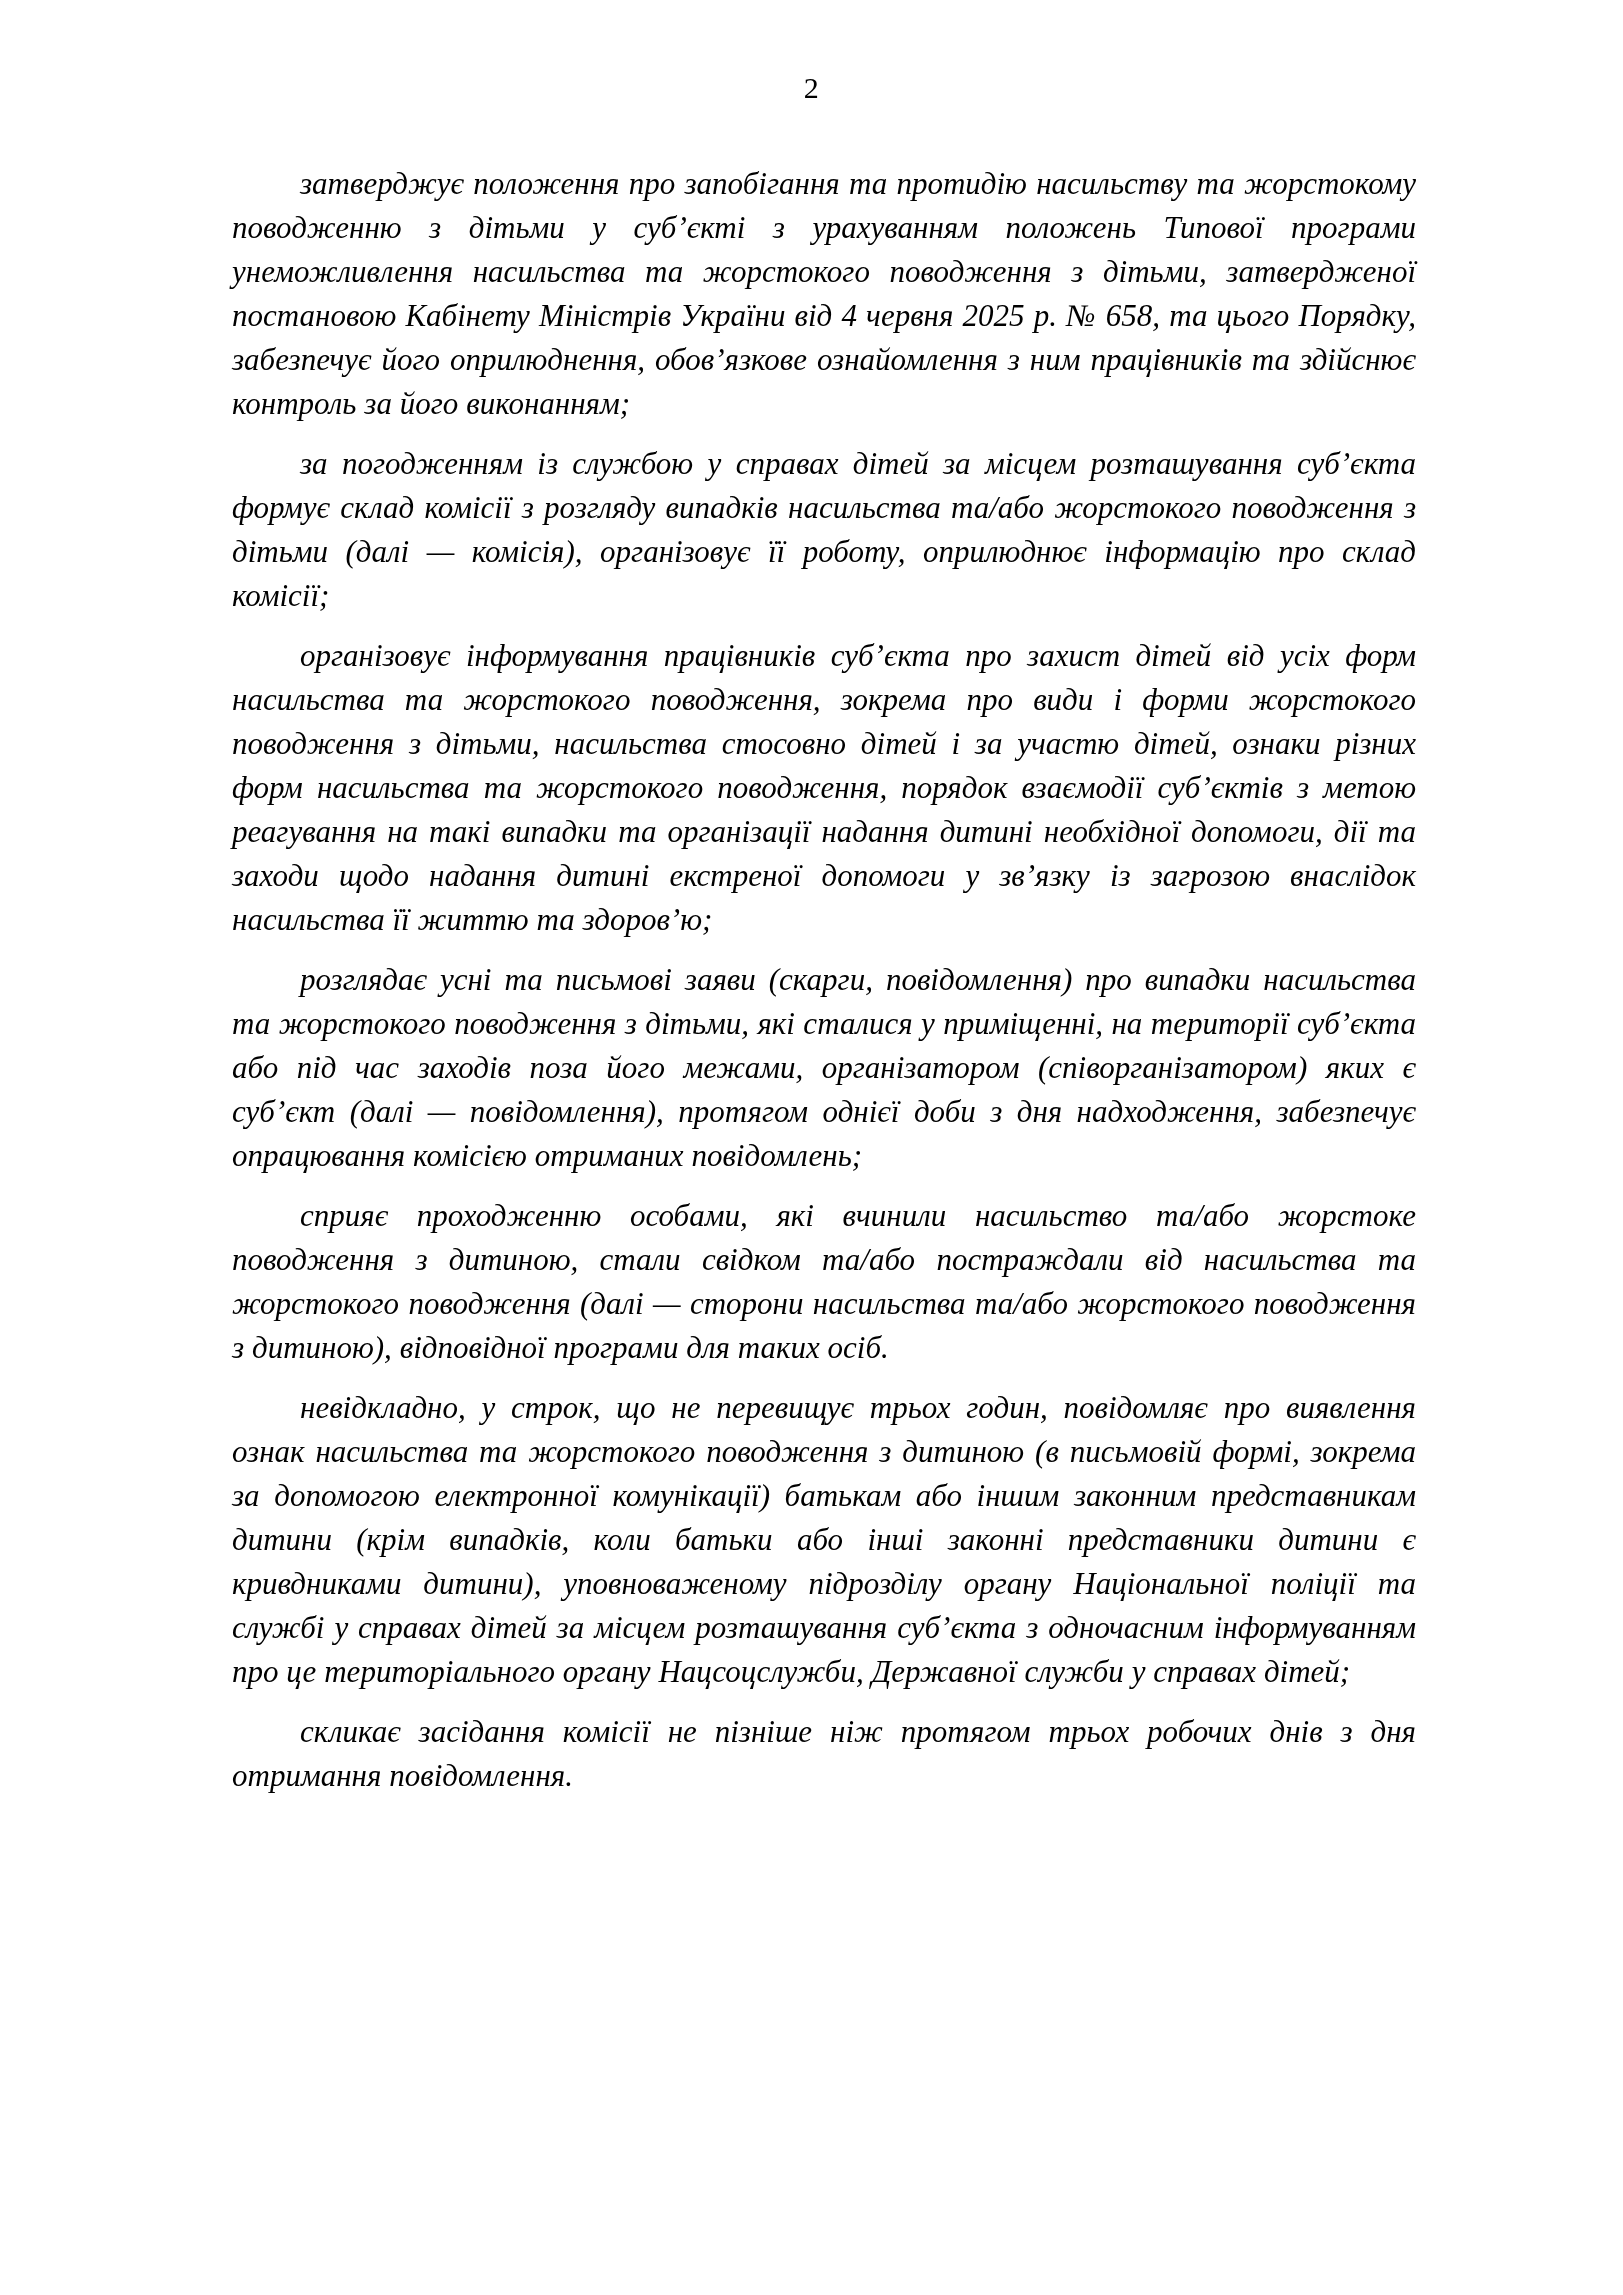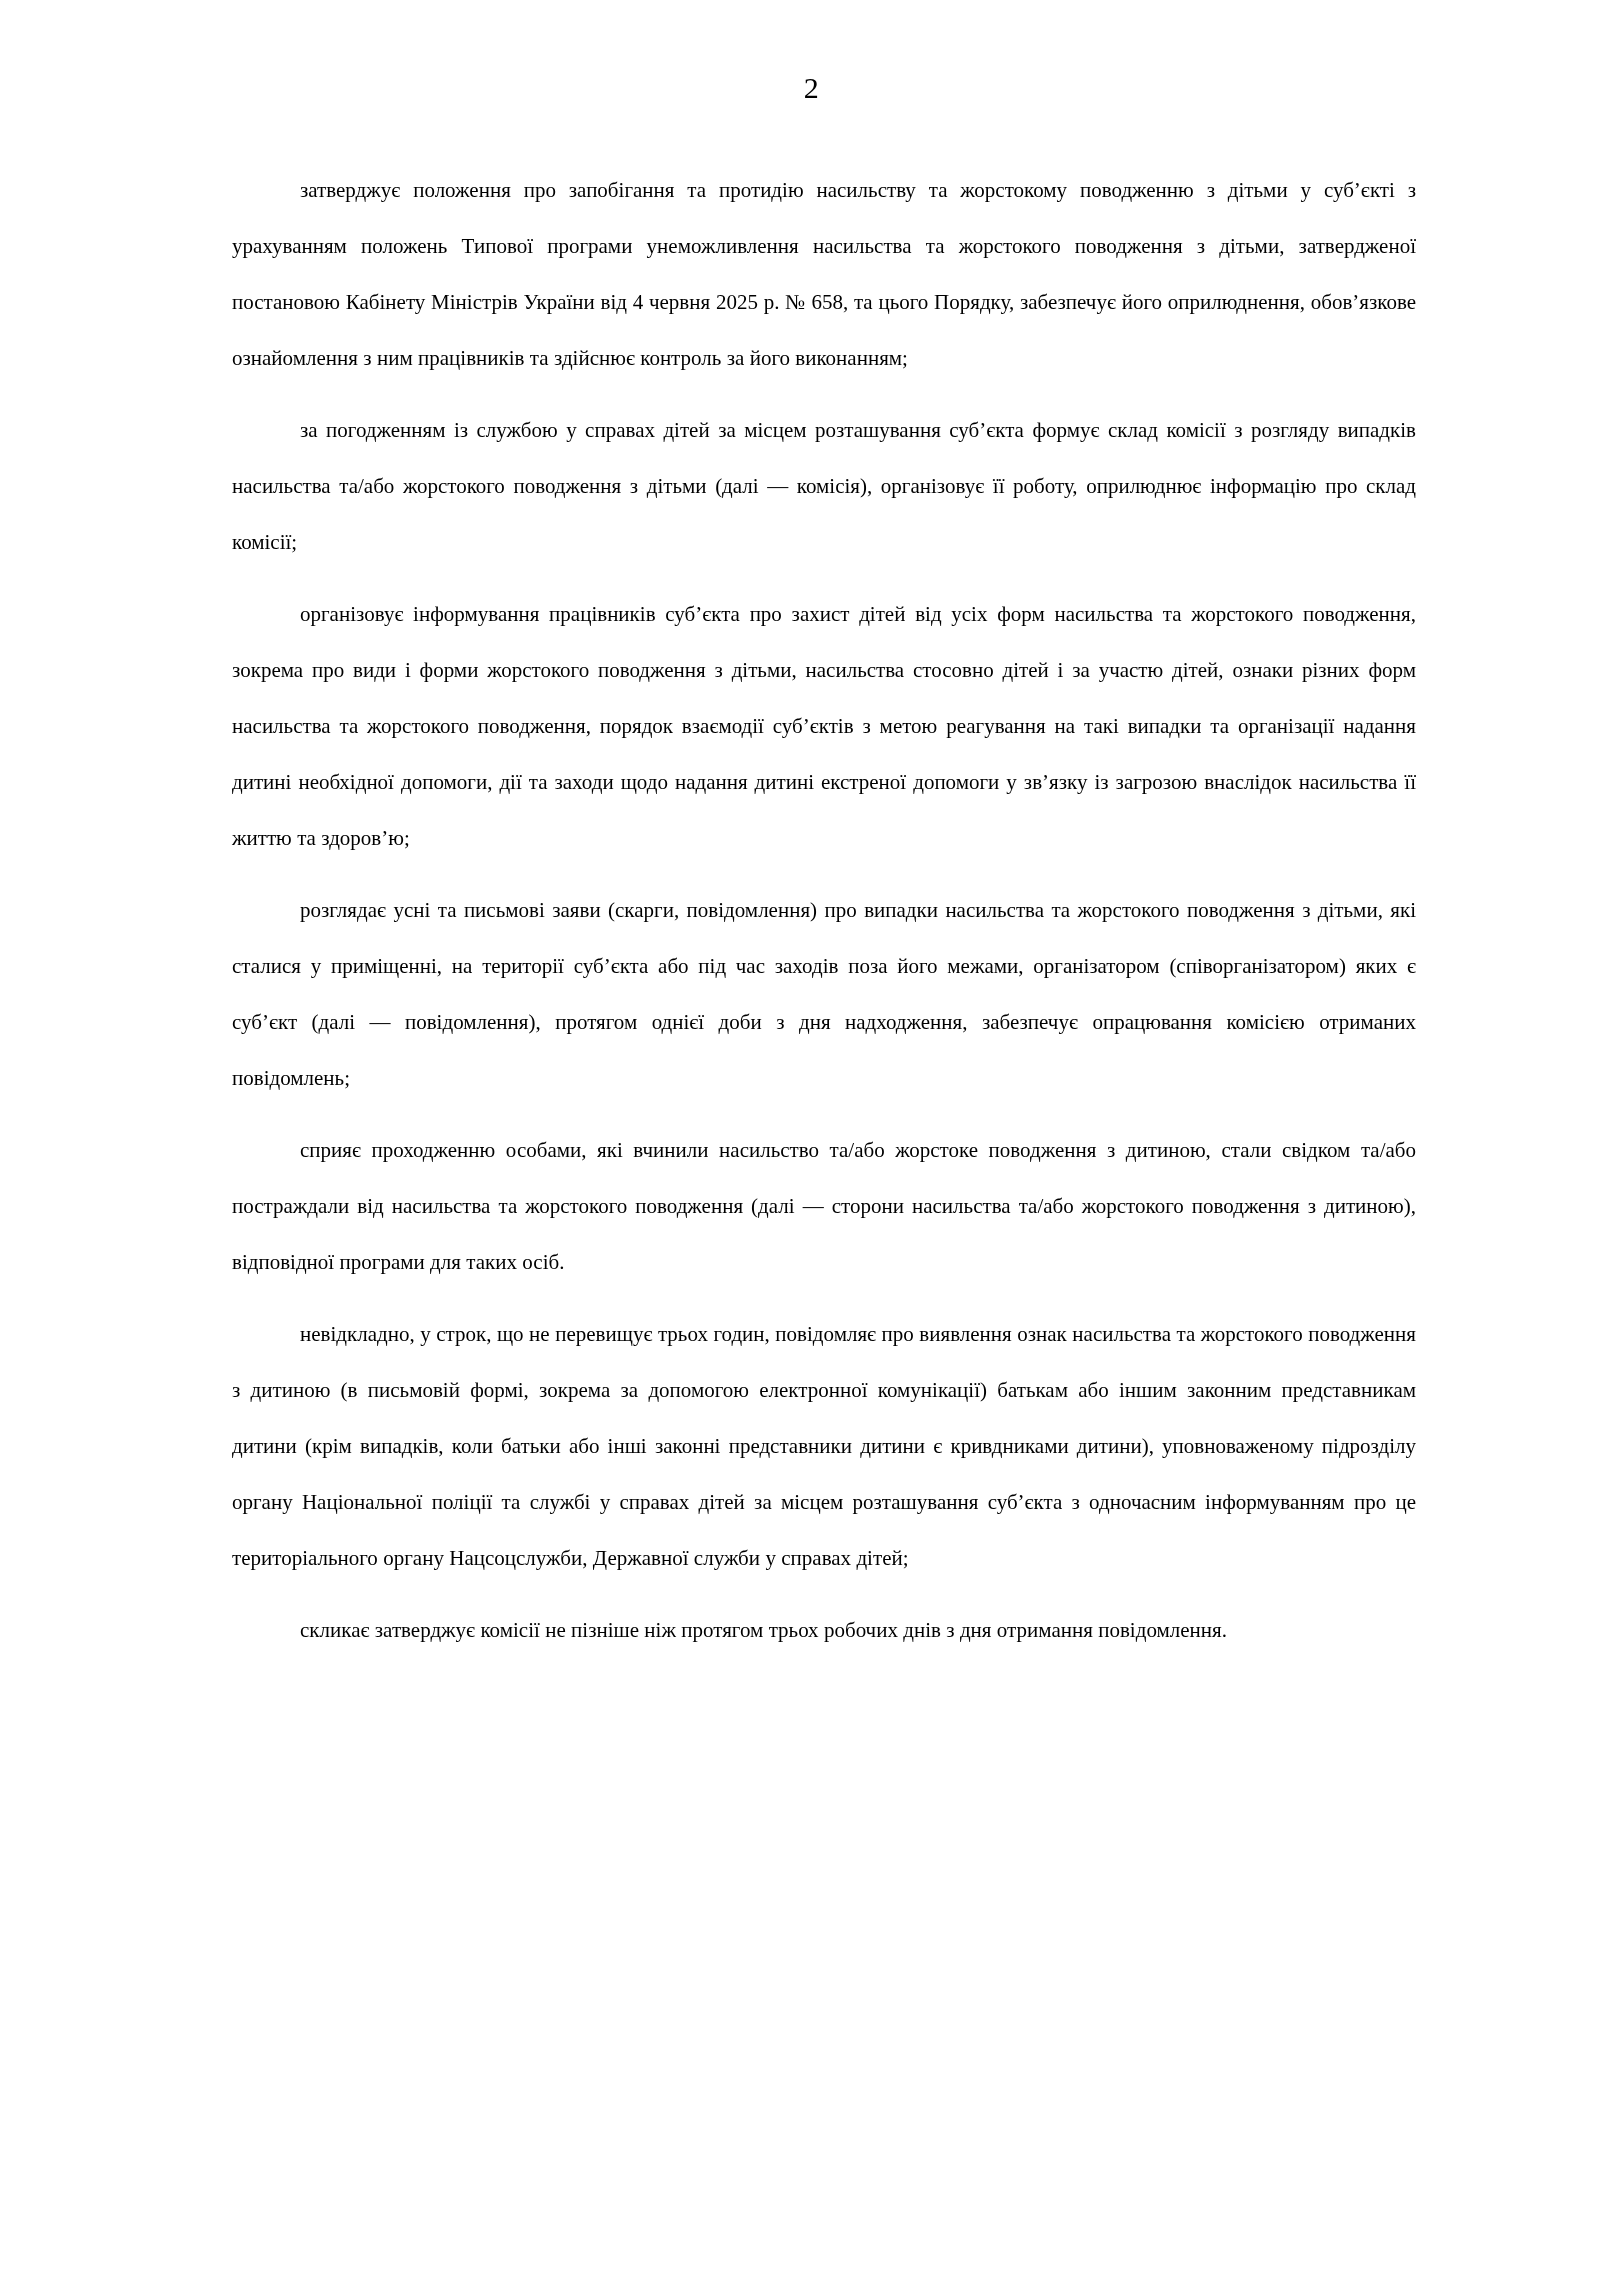--- a/index.html
+++ b/index.html
@@ -33,25 +33,26 @@
     position: absolute;
     left: 232px;
     top: 162px;
     width: 1184px;
   }
   p.para {
     margin: 0 0 0 0;
     text-indent: 68px;
     text-align: justify;
     text-justify: inter-word;
-    font-size: 21px;
-    line-height: 56px;
+    font-size: 31px;
+    line-height: 44px;
     hyphens: none;
     -webkit-hyphens: none;
     word-spacing: 0.1px;
+    font-style: italic;
   }
   p.para + p.para {
     margin-top: 16px;
   }
   
 </style>
 </head>
 <body>
 
 <div class="page">
@@ -66,18 +67,18 @@
 
     <p class="para">організовує інформування працівників суб’єкта про захист дітей від усіх форм насильства та жорстокого поводження, зокрема про види і форми жорстокого поводження з дітьми, насильства стосовно дітей і за участю дітей, ознаки різних форм насильства та жорстокого поводження, порядок взаємодії суб’єктів з метою реагування на такі випадки та організації надання дитині необхідної допомоги, дії та заходи щодо надання дитині екстреної допомоги у зв’язку із загрозою внаслідок насильства її життю та здоров’ю;</p>
 
     <p class="para">розглядає усні та письмові заяви (скарги, повідомлення) про випадки насильства та жорстокого поводження з дітьми, які сталися у приміщенні, на території суб’єкта або під час заходів поза його межами, організатором (співорганізатором) яких є суб’єкт (далі — повідомлення), протягом однієї доби з дня надходження, забезпечує опрацювання комісією отриманих повідомлень;</p>
 
     <p class="para">сприяє проходженню особами, які вчинили насильство та/або жорстоке поводження з дитиною, стали свідком та/або постраждали від насильства та жорстокого поводження (далі — сторони насильства та/або жорстокого поводження з дитиною), відповідної програми для таких осіб.</p>
 
 
     <p class="para">невідкладно, у строк, що не перевищує трьох годин, повідомляє про виявлення ознак насильства та жорстокого поводження з дитиною (в письмовій формі, зокрема за допомогою електронної комунікації) батькам або іншим законним представникам дитини (крім випадків, коли батьки або інші законні представники дитини є кривдниками дитини), уповноваженому підрозділу органу Національної поліції та службі у справах дітей за місцем розташування суб’єкта з одночасним інформуванням про це територіального органу Нацсоцслужби, Державної служби у справах дітей;</p>
 
-    <p class="para">скликає затверджує комісії не пізніше ніж протягом трьох робочих днів з дня отримання повідомлення.</p>
+    <p class="para">скликає засідання комісії не пізніше ніж протягом трьох робочих днів з дня отримання повідомлення.</p>
 
   </div>
 
 </div>
 
 
 </body></html>

